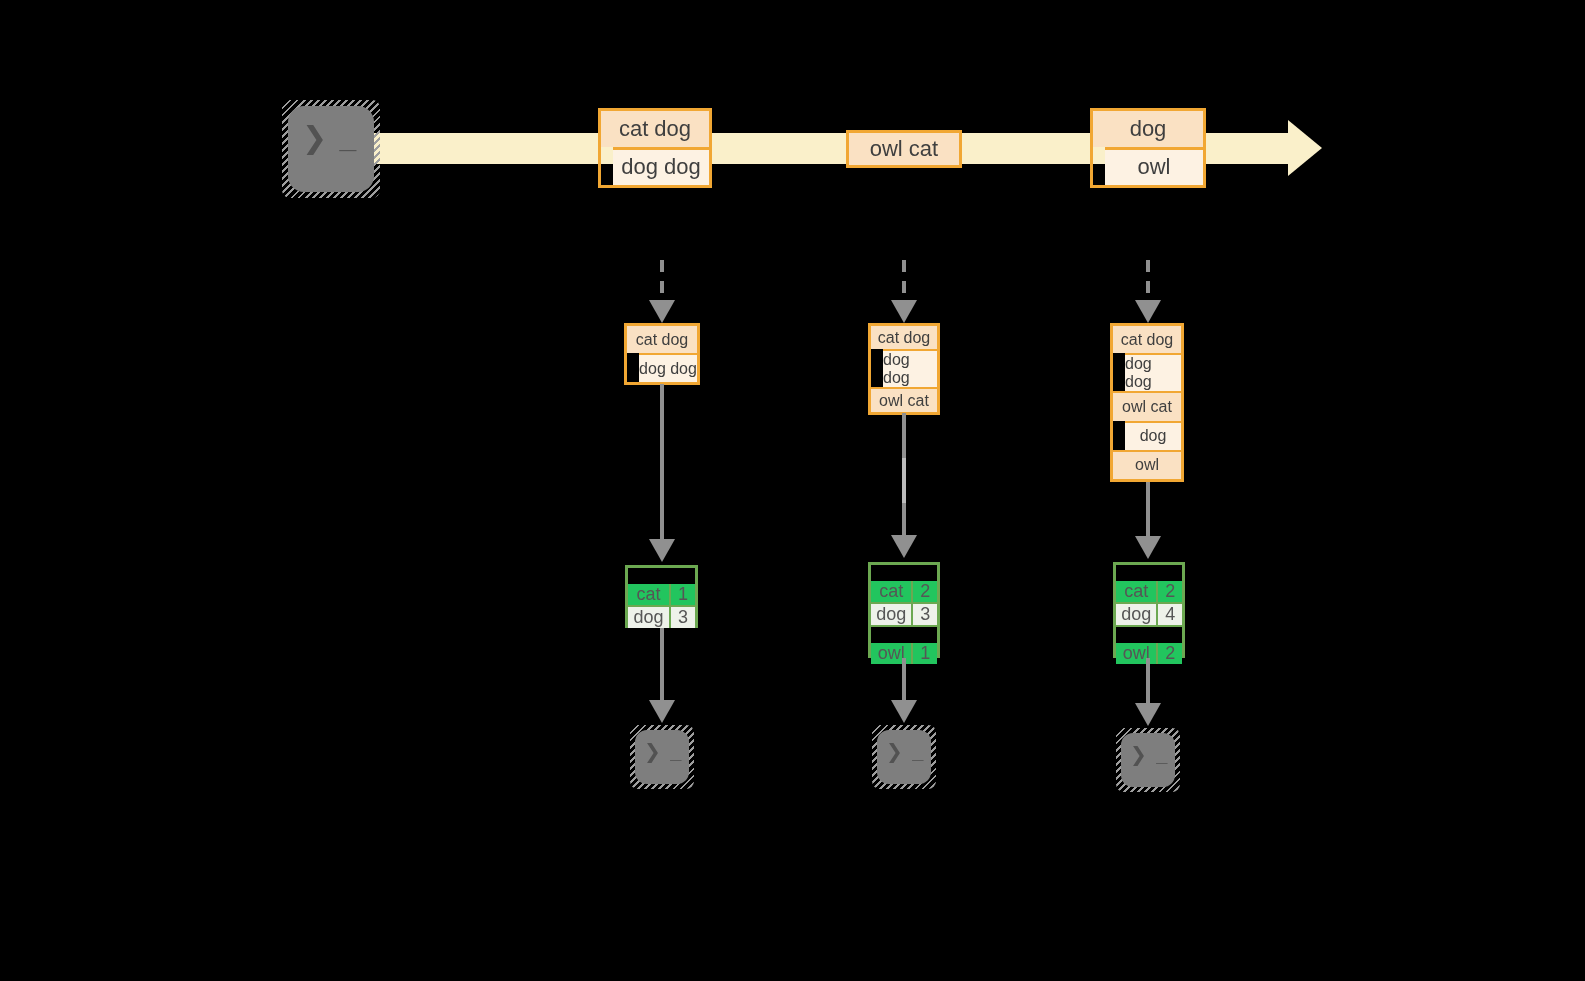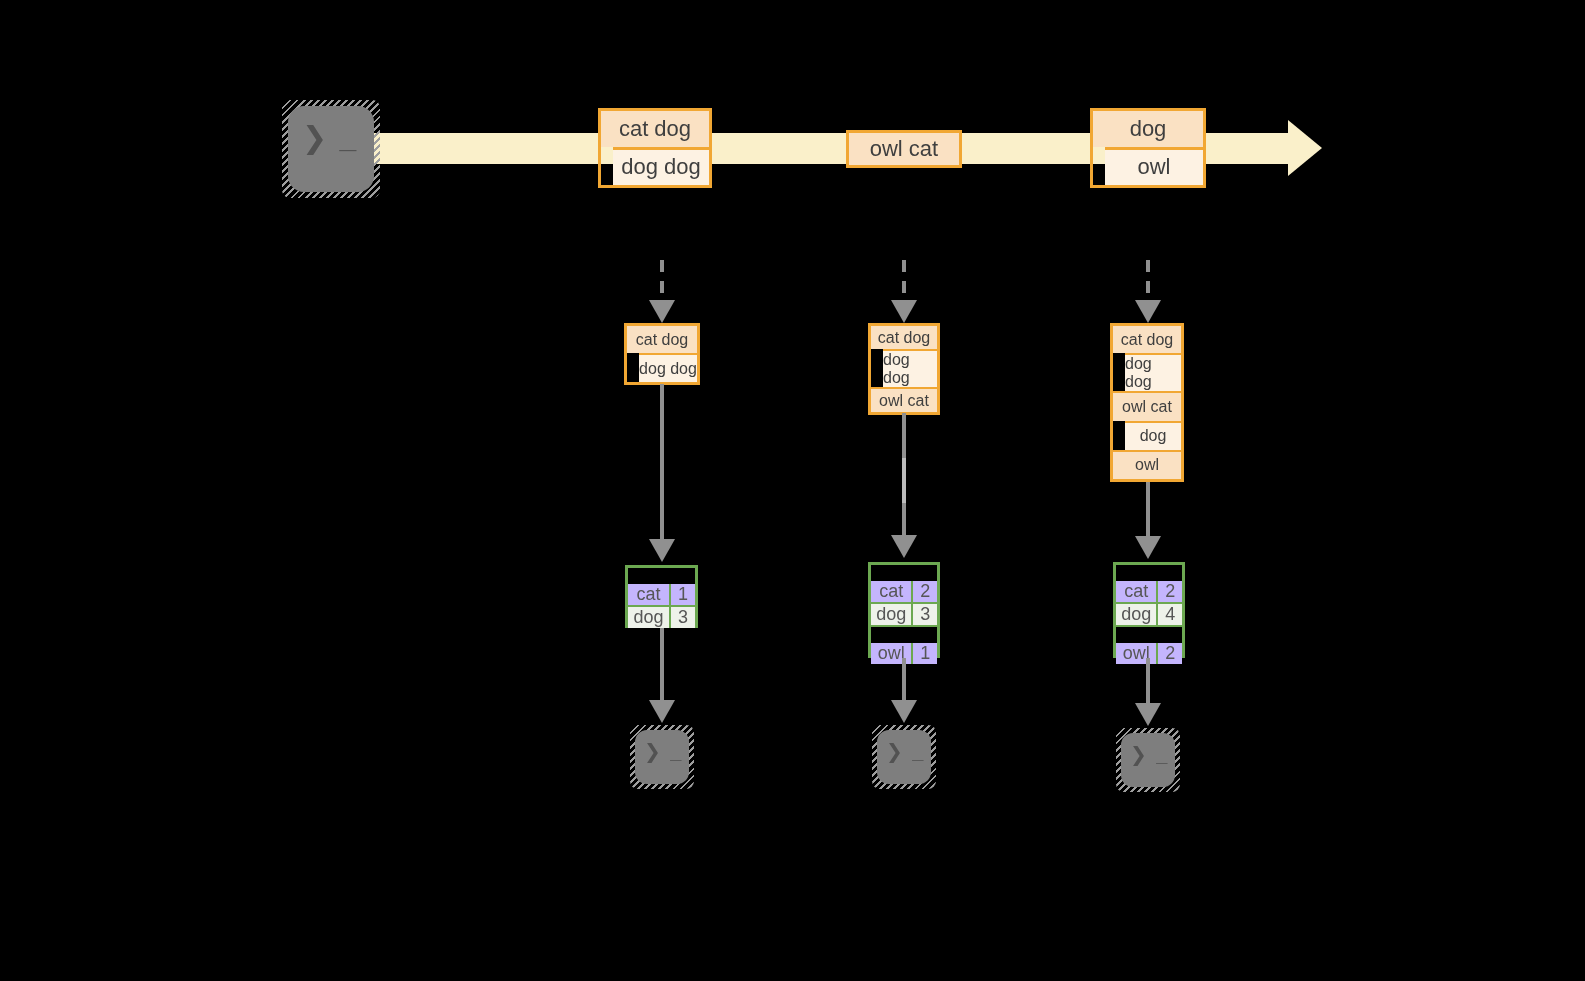--- a/index.html
+++ b/index.html
@@ -42,21 +42,21 @@
   .banner{position:absolute;left:687px;top:458px;width:425px;height:45px;background:#fff;
     display:flex;align-items:center;justify-content:center;font-size:33px;color:#1b1b1b;}
 
   
   .gtable{position:absolute;border:3px solid #6CA851;display:flex;flex-direction:column;box-sizing:border-box;}
   .grow{flex:1;display:flex;}
   .grow + .grow{border-top:2px solid #6CA851;}
   .gword{flex:1.7;display:flex;align-items:center;justify-content:center;border-right:2px solid #6CA851;
     color:#565656;font-size:18px;}
   .gcount{flex:1;display:flex;align-items:center;justify-content:center;color:#565656;font-size:18px;}
-  .grow.dark .gword,.grow.dark .gcount{background:#c4b5fd;margin-top:16px;}
+  .grow.dark .gword,.grow.dark .gcount{background:#22c55e;margin-top:16px;}
   .grow.light .gword,.grow.light .gcount{background:#EEF2EA;}
 </style>
 </head>
 <body>
 
 <div class="canvas">
 
   <div class="band"></div>
   <div class="band-head"></div>
 

